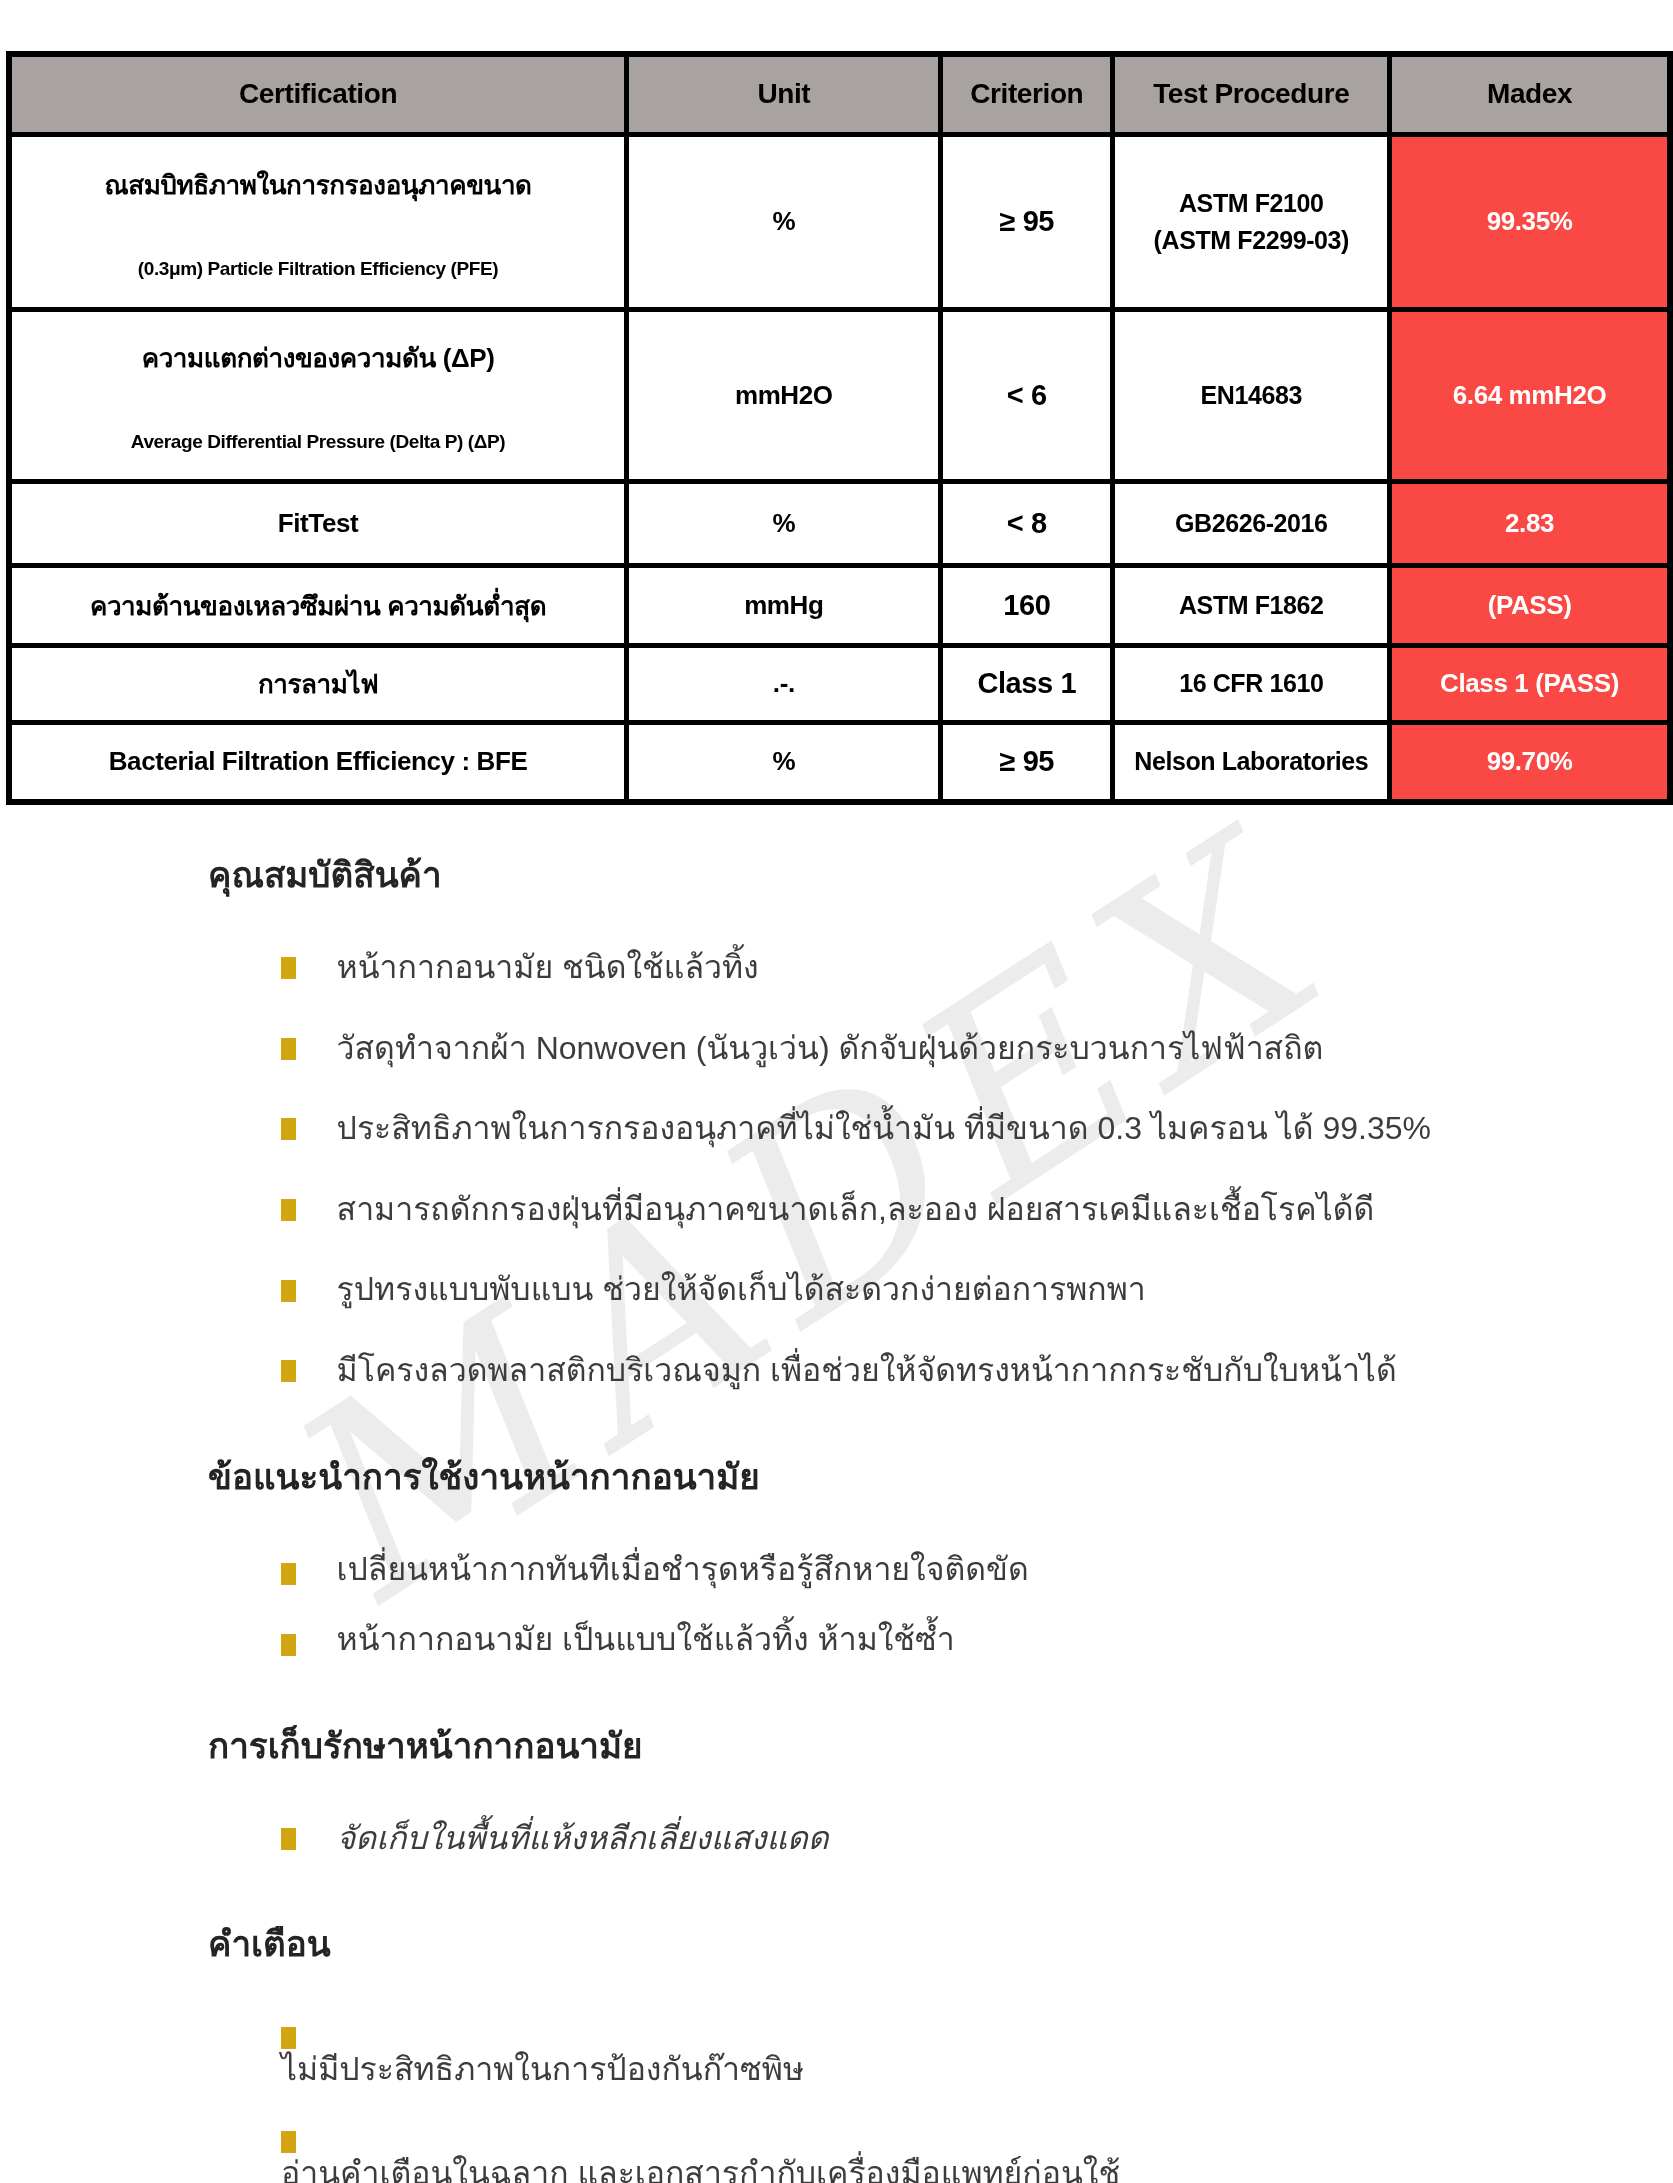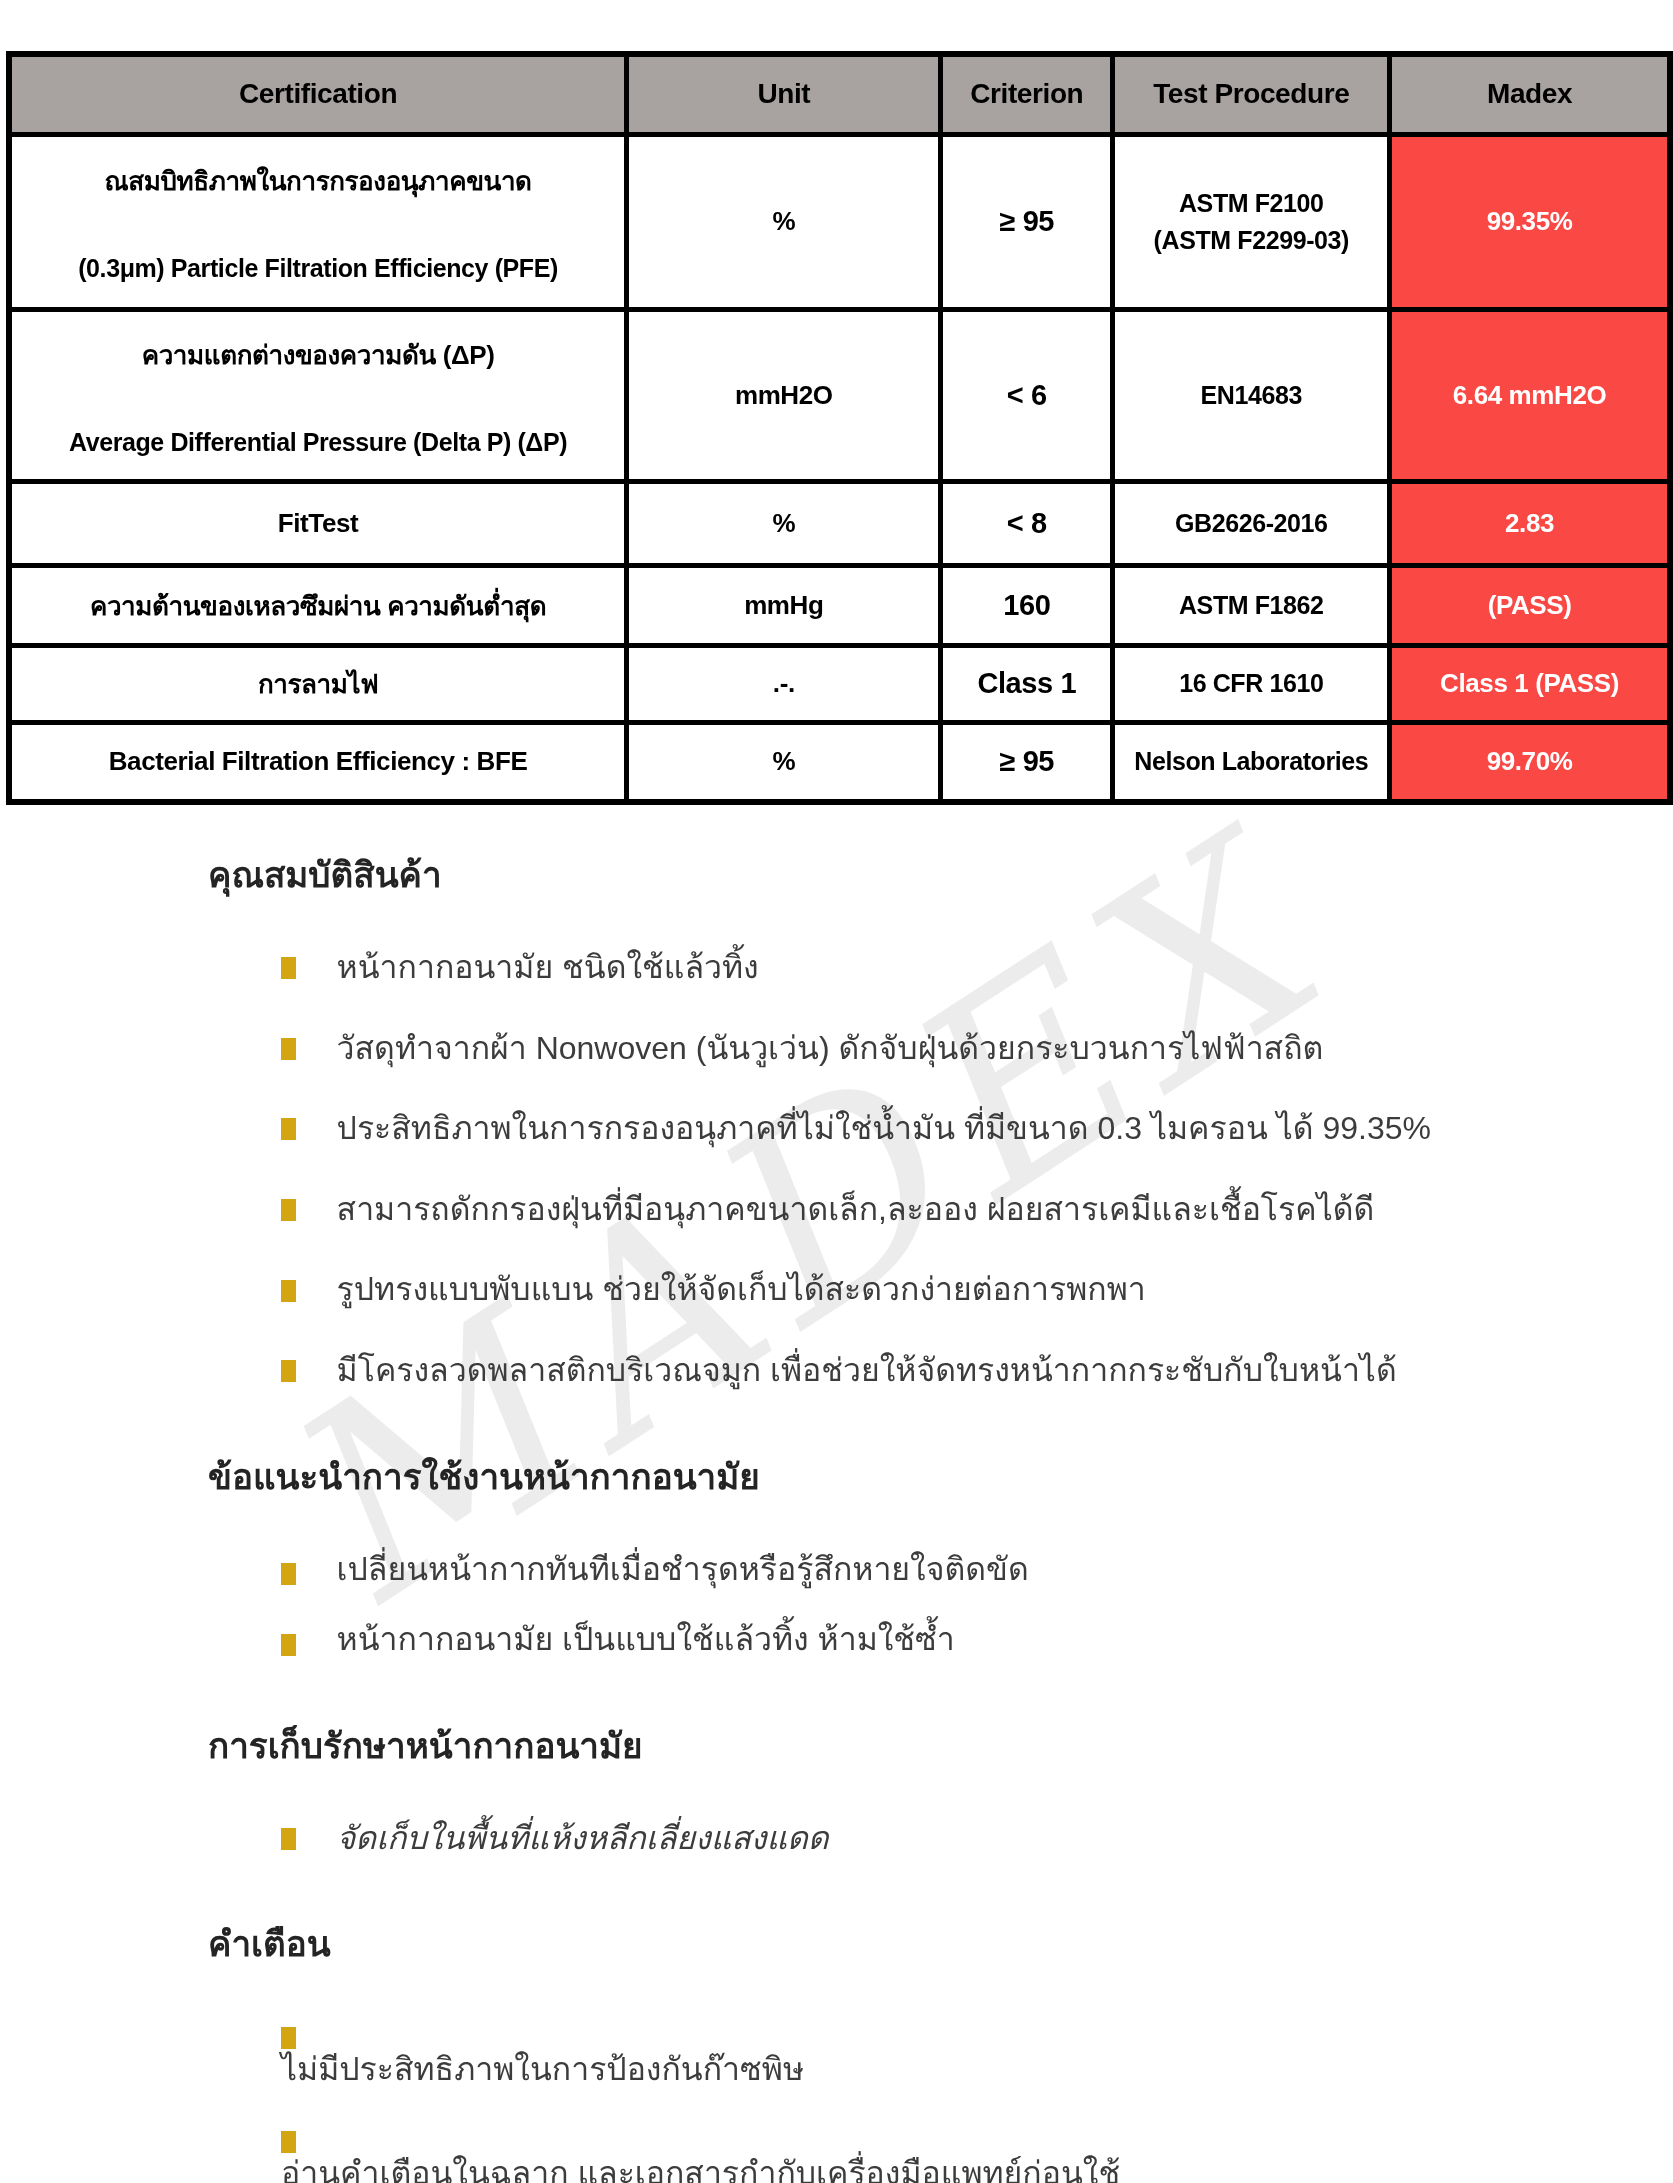--- a/index.html
+++ b/index.html
@@ -51,21 +51,21 @@
   tr.r5 { height: 80px; }
 
   td.cert  { font-size: 26px; }
   td.unit  { font-size: 26px; }
   td.crit  { font-size: 29px; }
   td.proc  { font-size: 25px; }
   td.madex { background: #fa4845; color: #ffffff; font-size: 26px; }
 
   .stack span { display: block; }
   .stack .l1 { margin-bottom: 53px; }
-  .stack .l2 { font-size: 25px; }
+  .stack .l2 { font-size: 19px; }
   .proc-stack span { display: block; line-height: 1.45; }
 
   
   .watermark {
     position: absolute;
     left: 161px;
     top: 993px;
     width: 1314px;
     height: 336px;
     display: flex;

